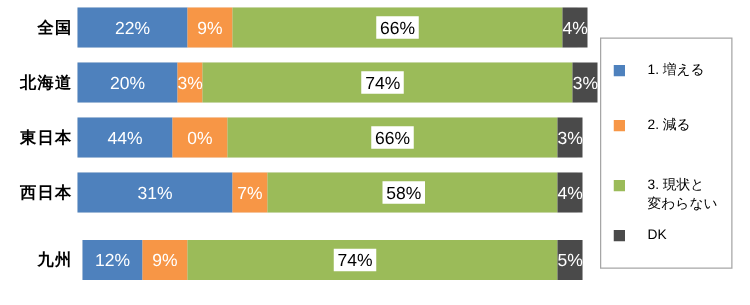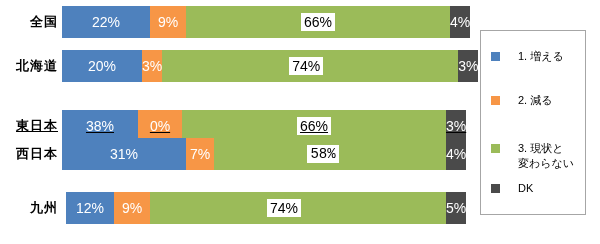--- a/index.html
+++ b/index.html
@@ -157,25 +157,25 @@
             <span class="seg-label">3%</span>
           </div>
           <div class="seg boxed" style="flex: 0 0 74%; background: rgb(155, 187, 89);">
             <span class="seg-label" style="margin-left: -8px;">74%</span>
           </div>
           <div class="seg on-color" style="flex: 0 0 3%; background: rgb(74, 74, 74);">
             <span class="seg-label">3%</span>
           </div>
         </div>
       </div>
-      <div class="bar-row" style="top: 108px; text-decoration: underline;">
+      <div class="bar-row" style="top: 92px;">
         <div class="row-label">東日本</div>
         <div class="bar-track">
           <div class="seg on-color" style="flex: 0 0 19%; background: rgb(78, 129, 189);">
-            <span class="seg-label">38%</span>
+            <span class="seg-label">44%</span>
           </div>
           <div class="seg on-color" style="flex: 0 0 11%; background: rgb(247, 150, 70);">
             <span class="seg-label">0%</span>
           </div>
           <div class="seg boxed" style="flex: 0 0 66%; background: rgb(155, 187, 89);">
             <span class="seg-label" style="margin-left: 0px;">66%</span>
           </div>
           <div class="seg on-color" style="flex: 0 0 3%; background: rgb(74, 74, 74);">
             <span class="seg-label">3%</span>
           </div>
@@ -183,21 +183,21 @@
       </div>
       <div class="bar-row" style="top: 136px;">
         <div class="row-label">西日本</div>
         <div class="bar-track">
           <div class="seg on-color" style="flex: 0 0 31%; background: rgb(78, 129, 189);">
             <span class="seg-label">31%</span>
           </div>
           <div class="seg on-color" style="flex: 0 0 7%; background: rgb(247, 150, 70);">
             <span class="seg-label">7%</span>
           </div>
-          <div class="seg boxed" style="flex: 0 0 58%; background: rgb(155, 187, 89); font-family: Liberation Mono, monospace;">
+          <div class="seg boxed" style="flex: 0 0 58%; background: rgb(155, 187, 89);">
             <span class="seg-label" style="margin-left: -14px;">58%</span>
           </div>
           <div class="seg on-color" style="flex: 0 0 4%; background: rgb(74, 74, 74);">
             <span class="seg-label">4%</span>
           </div>
         </div>
       </div>
       <div class="bar-row" style="top: 190px; justify-content: space-between;">
         <div class="row-label">九州</div>
         <div class="bar-track">

